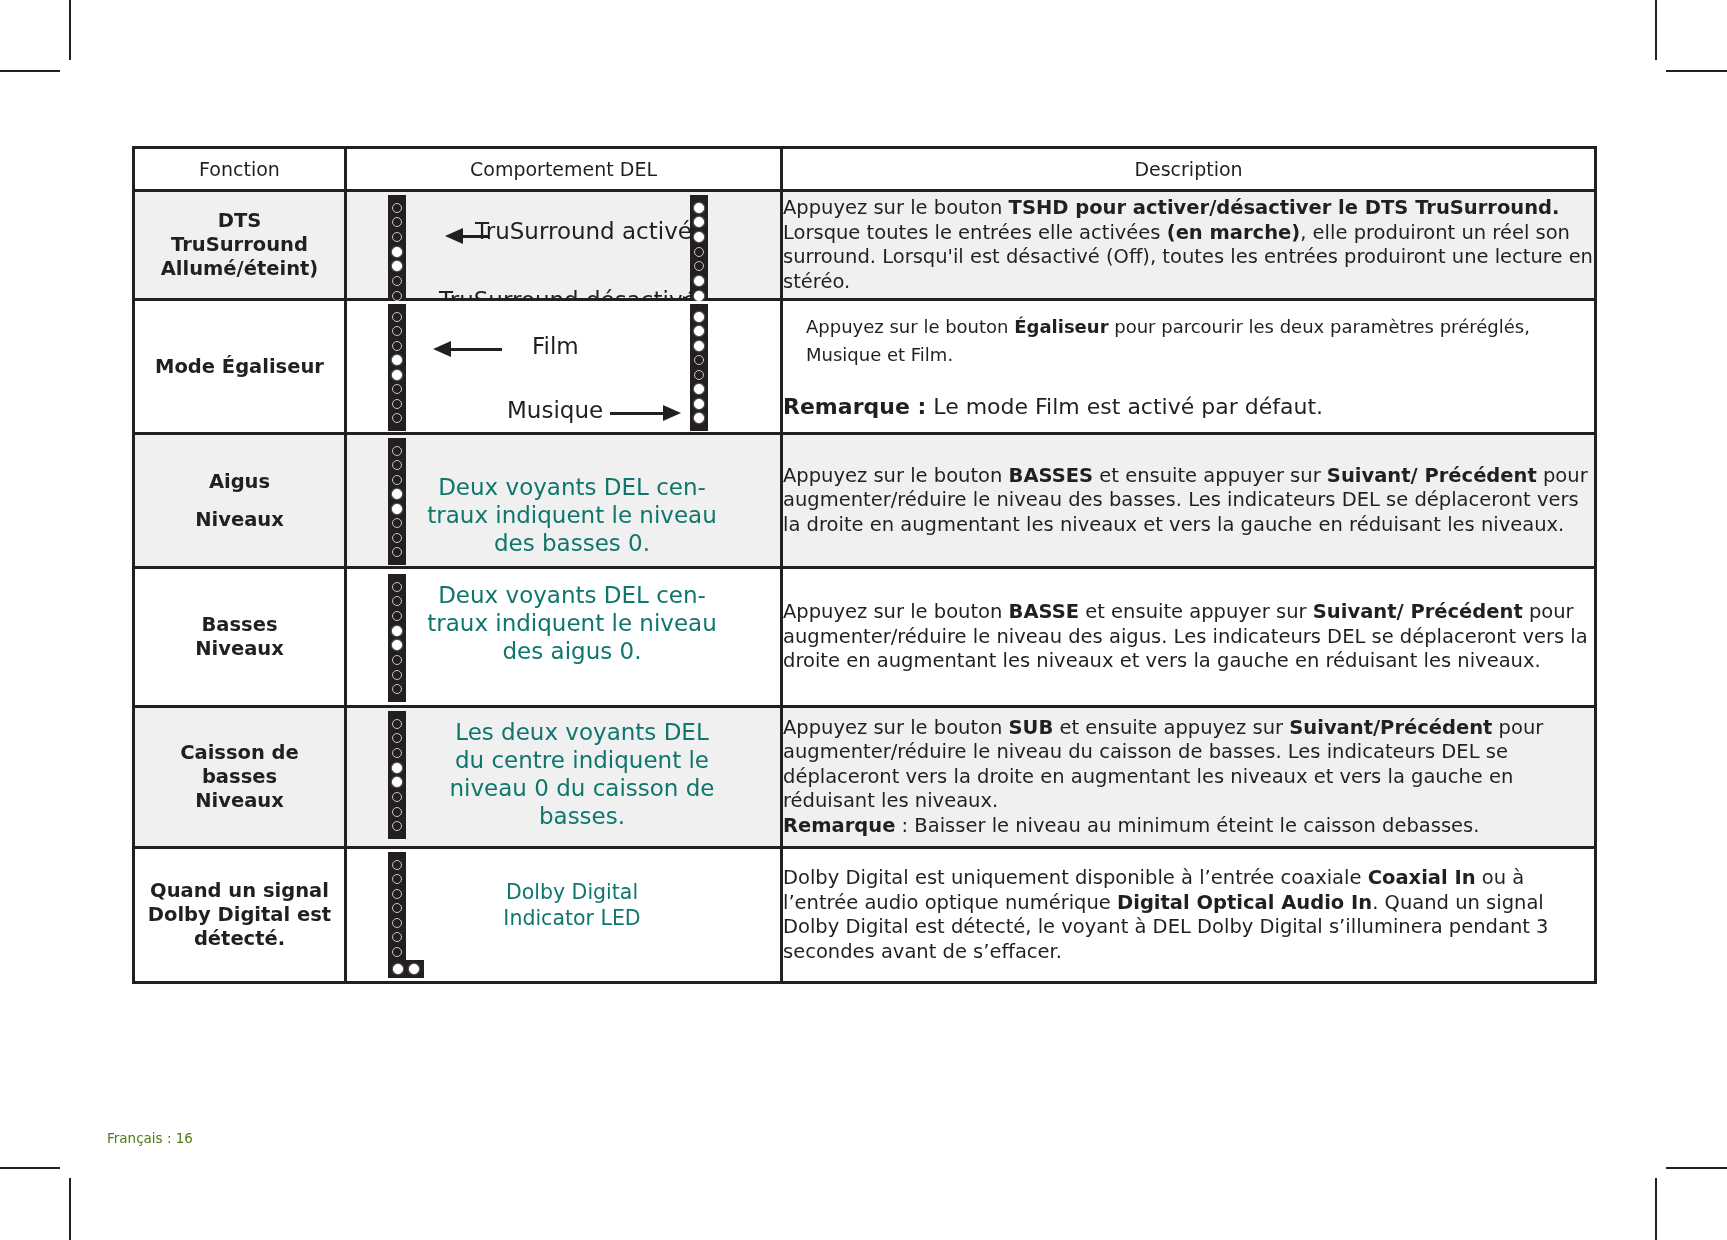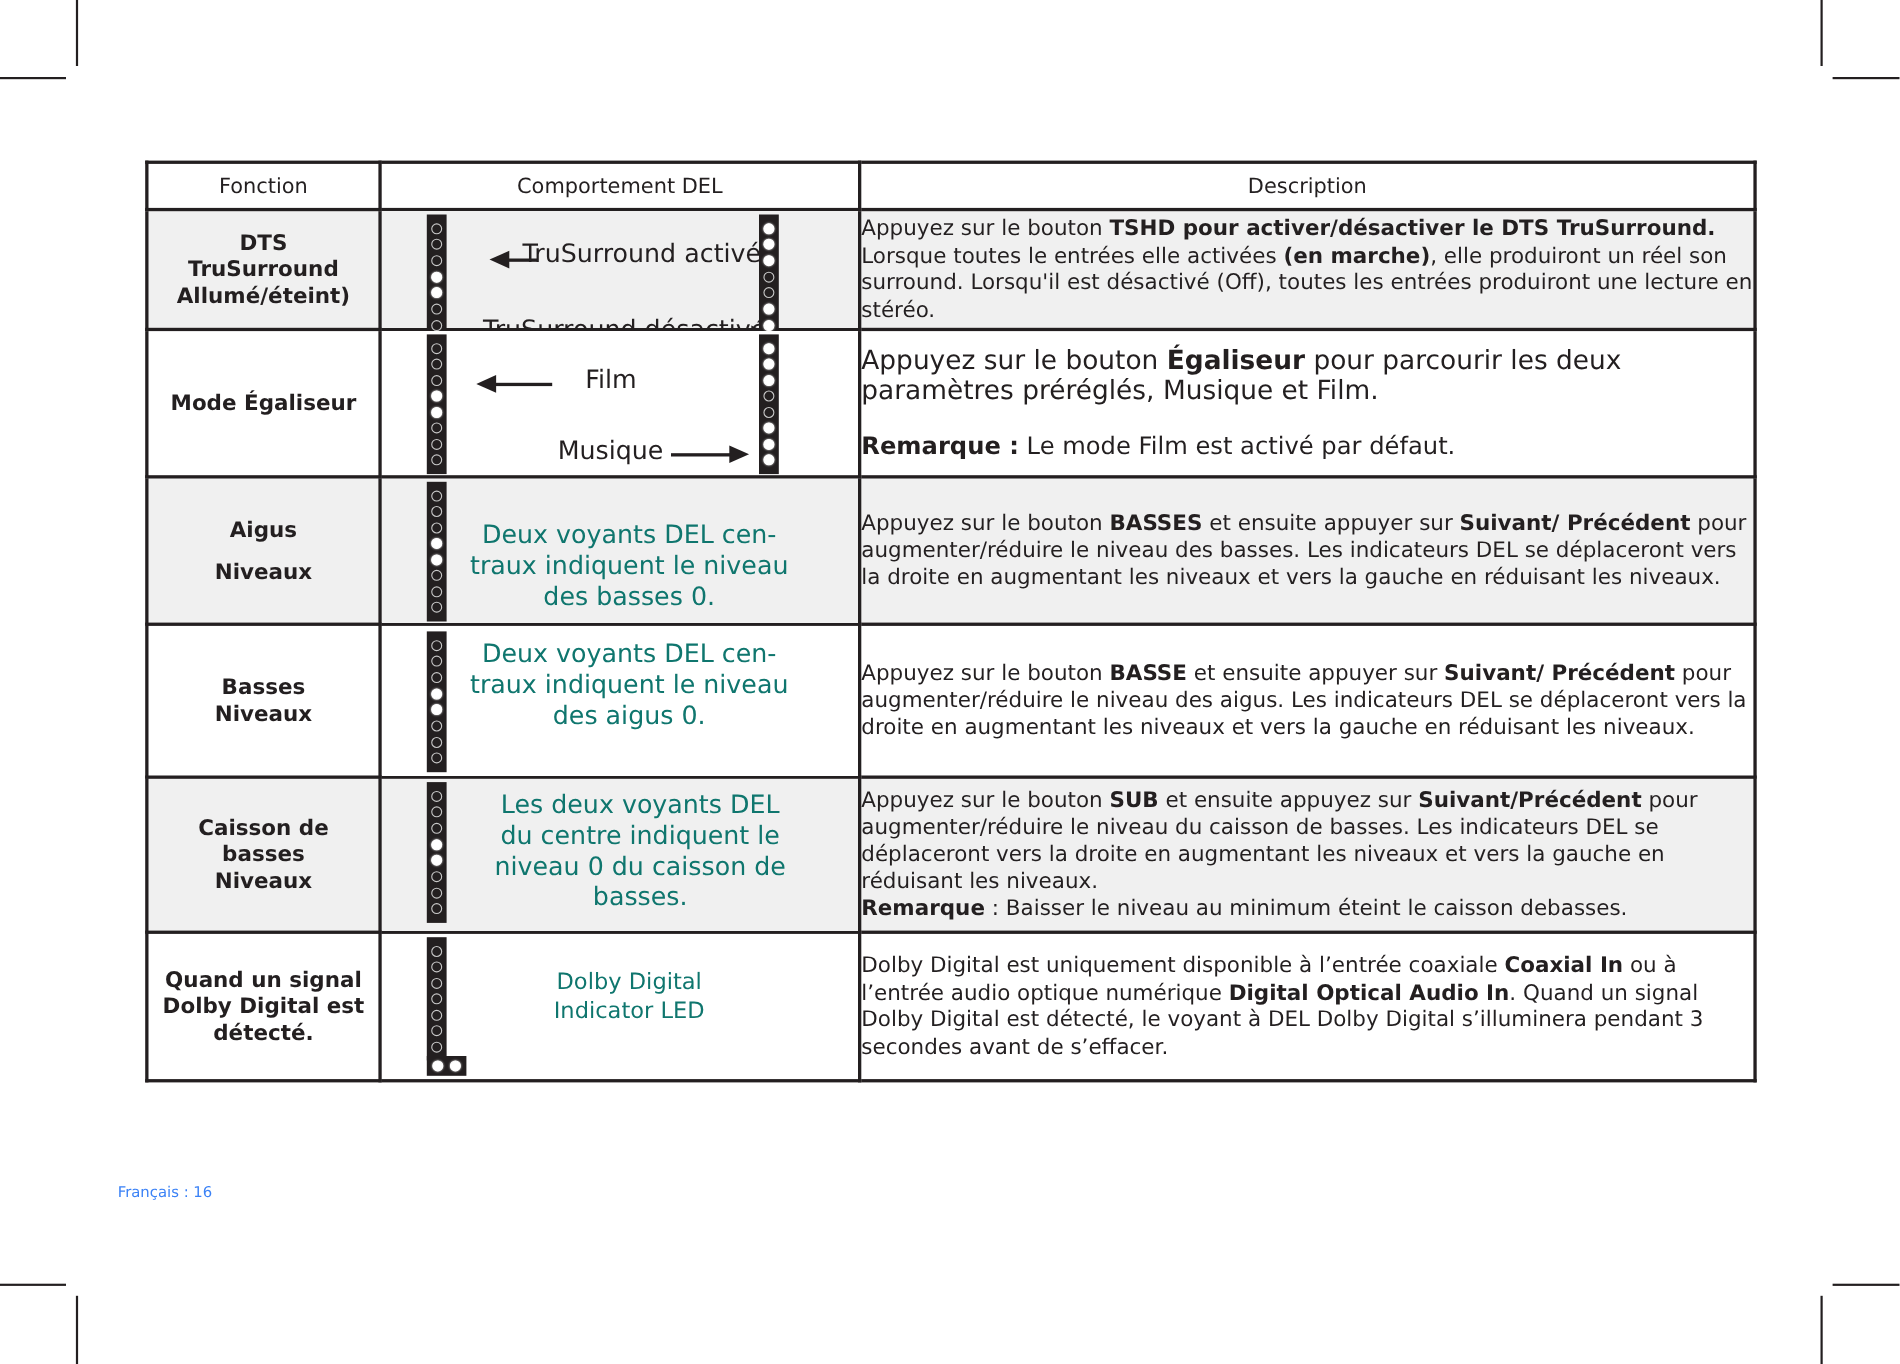--- a/index.html
+++ b/index.html
@@ -45,21 +45,21 @@
   .ledpara { position:absolute; font-size:23px; line-height:28px; text-align:center; color:#0f766e; }
   .arrow { position:absolute; height:3px; background:#231f20; }
   .arrow.left::before {
     content:""; position:absolute; left:-14px; top:-7px;
     border-right:18px solid #231f20; border-top:8px solid transparent; border-bottom:8px solid transparent;
   }
   .arrow.right::after {
     content:""; position:absolute; right:-14px; top:-7px;
     border-left:18px solid #231f20; border-top:8px solid transparent; border-bottom:8px solid transparent;
   }
-  .pagenum { position:absolute; left:107px; top:1076px; font-size:13.5px; color:#3b82f6; }
+  .pagenum { position:absolute; left:107px; top:1130px; font-size:13.5px; color:#4d7c0f; }
 </style>
 </head>
 <body>
 
 <div class="crop" style="left:69px;top:0;width:2px;height:60px;"></div>
 <div class="crop" style="left:0;top:70px;width:60px;height:2px;"></div>
 <div class="crop" style="left:1655px;top:0;width:2px;height:60px;"></div>
 <div class="crop" style="left:1666px;top:70px;width:61px;height:2px;"></div>
 <div class="crop" style="left:0;top:1167px;width:60px;height:2px;"></div>
 <div class="crop" style="left:69px;top:1178px;width:2px;height:62px;"></div>
@@ -140,21 +140,21 @@
             <span class="dot on"></span>
             <span class="dot on"></span>
             <span class="dot"></span>
             <span class="dot"></span>
             <span class="dot on"></span>
             <span class="dot on"></span>
             <span class="dot on"></span>
           </div>
       </td>
       <td class="desc">
-        <div style="font-size:24px;line-height:28px;"><span>Appuyez sur le bouton </span><b>Égaliseur</b><span> pour parcourir les deux paramètres préréglés, Musique et Film.</span></div>
+        <div style="font-size:18px;line-height:28px;padding-left:23px;"><span>Appuyez sur le bouton </span><b>Égaliseur</b><span> pour parcourir les deux paramètres préréglés, Musique et Film.</span></div>
         <div style="height:24px"></div>
         <div style="font-size:22px;line-height:28px;">
           <b>Remarque :</b><span> Le mode Film est activé par défaut.</span>
         </div>
       </td>
     </tr>
 
     <tr class="shade" style="height:134px">
       <td class="fn">
         <span>Aigus</span>

